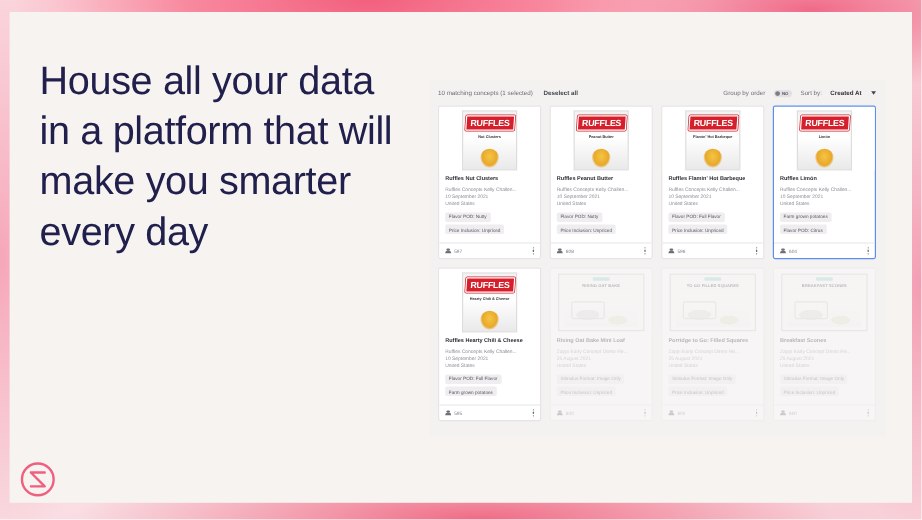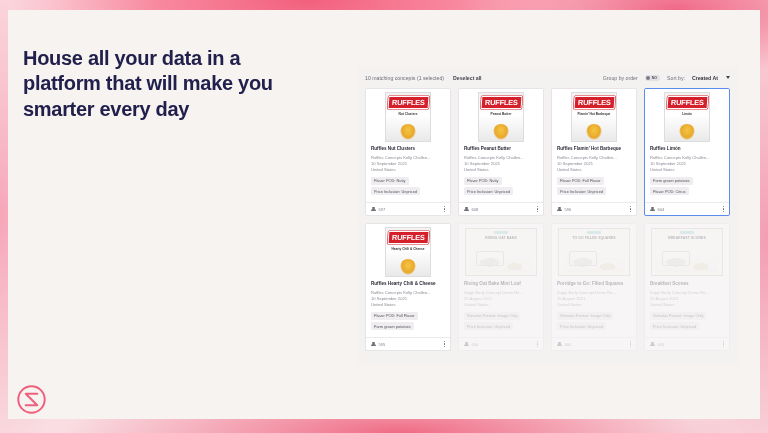--- a/index.html
+++ b/index.html
@@ -23,25 +23,25 @@
   }
   .frame-inner {
     position: absolute;
     left: 8px; right: 8px; top: 10px; bottom: 14px;
     background: #f7f3f0;
   }
 
   
   .headline {
     position: absolute;
-    left: 23px; top: 46px;
+    left: 33px; top: 46px;
     width: 300px;
-    font-size: 20px;
+    font-size: 33px;
     line-height: 1.27;
-    font-weight: 700;
+    font-weight: 400;
     letter-spacing: -0.3px;
     color: #21204d;
   }
 
   
   .logo {
     position: absolute;
     left: 15px; bottom: 17px;
     width: 33px; height: 33px;
   }

